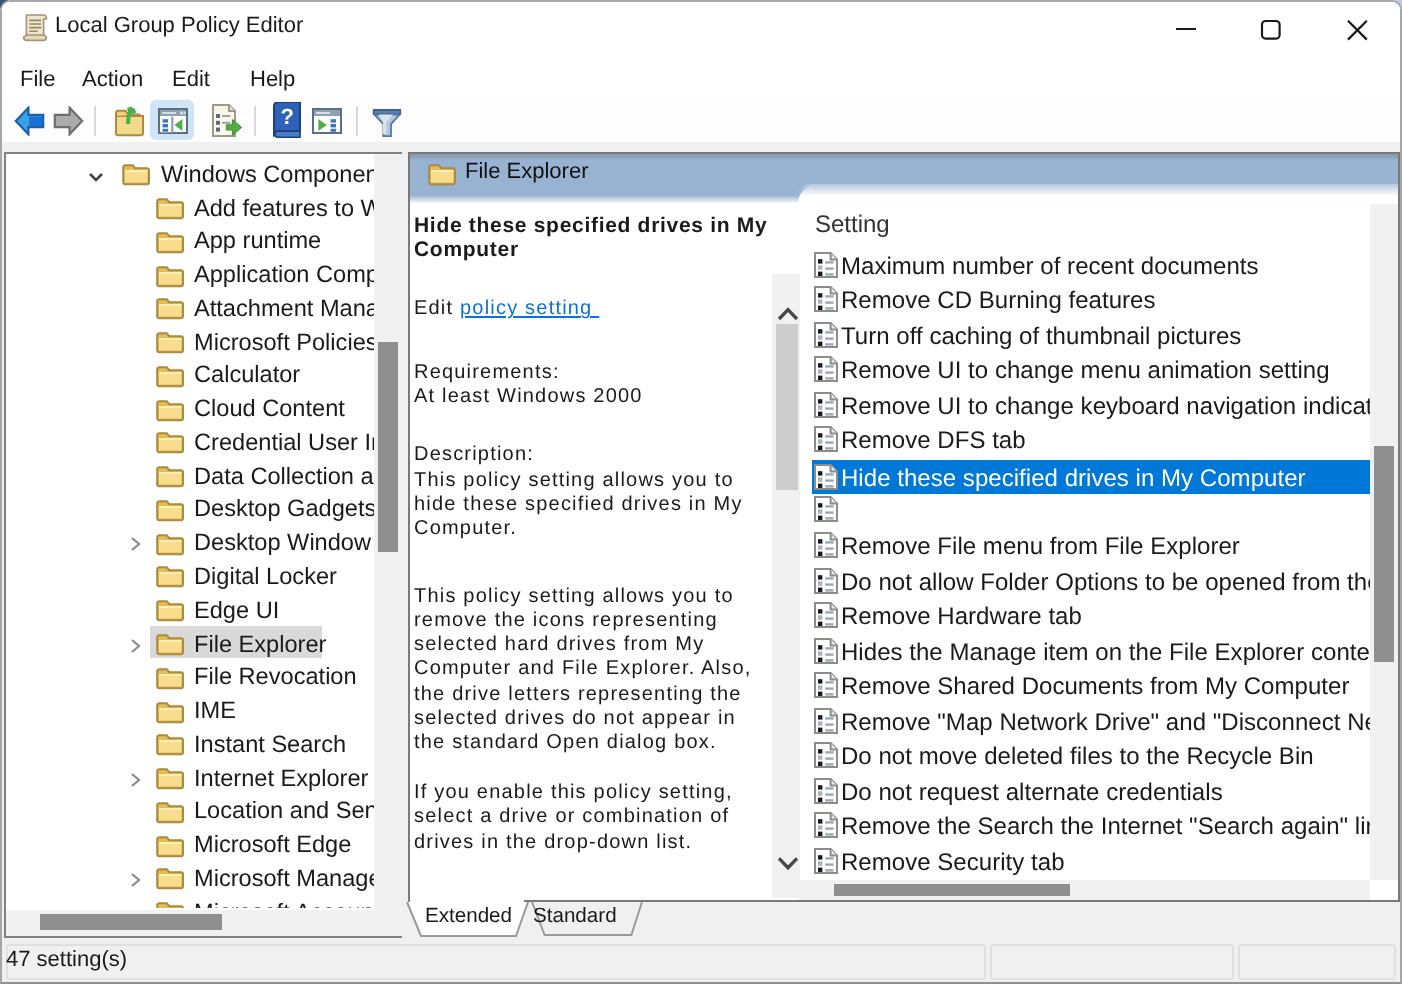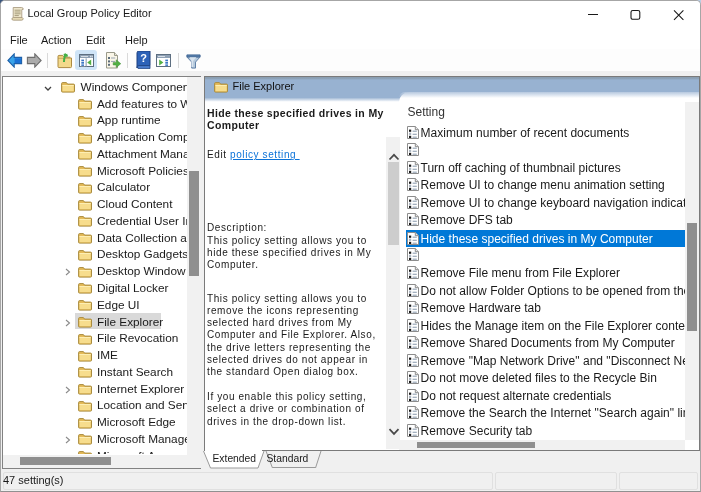--- a/index.html
+++ b/index.html
@@ -313,20 +313,21 @@
 <svg class="abs" style="left:213px;top:80px" width="14" height="12" viewBox="0 0 14 12">
 <path d="M0.6 2.6 a1 1 0 0 1 1-1 h3.8 l1.2 1.5 h6 a0.9 0.9 0 0 1 0.9 0.9 v6.2 a0.9 0.9 0 0 1 -0.9 0.9 h-11.1 a0.9 0.9 0 0 1 -0.9 -0.9 z" fill="#e4ba58" stroke="#a98c3f" stroke-width="1"></path>
 <path d="M1.5 4 h11.2 v6.2 h-11.2 z" fill="#f7dd8d"></path>
 <path d="M1.5 4 h11.2 v1 h-11.2 z" fill="#fdeeb3"></path>
 </svg>
 <span class="abs" style="left:231.5px;top:78.6px;font-size:11px;color:#111">File Explorer</span>
 <div class="abs" style="left:397.5px;top:91px;width:300.5px;height:358px;background:#fff;border-top-left-radius:10px"></div>
 <div class="abs" style="left:397.5px;top:91px;width:300.5px;height:5.5px;background:linear-gradient(#b6c8df,rgba(255,255,255,0));border-top-left-radius:10px"></div>
 <div class="dtx" style="left:206px;top:105.6px;font-weight:bold;font-size:10.5px;letter-spacing:0.35px;line-height:12.5px">Hide these specified drives in My<br>Computer</div>
 <div class="dtx" style="left:206px;top:148.4px">Edit <span style="color:#0b72d8;text-decoration:underline">policy setting&nbsp;</span></div>
+<div class="dtx" style="left:206px;top:179.7px">Requirements:<br>At least Windows 2000</div>
 <div class="dtx" style="left:206px;top:221.4px">Description:<br>This policy setting allows you to<br>hide these specified drives in My<br>Computer.</div>
 <div class="dtx" style="left:206px;top:291.6px">This policy setting allows you to<br>remove the icons representing<br>selected hard drives from My<br>Computer and File Explorer. Also,<br>the drive letters representing the<br>selected drives do not appear in<br>the standard Open dialog box.</div>
 <div class="dtx" style="left:206px;top:390.1px">If you enable this policy setting,<br>select a drive or combination of<br>drives in the drop-down list.</div>
 <div class="abs" style="left:385px;top:136px;width:14px;height:312px;background:#f1f1f1"></div>
 <svg class="abs" style="left:386.5px;top:150.5px" width="12" height="11" viewBox="0 0 12 11">
       <path d="M1.5 7.5 L6 2.8 L10.5 7.5" stroke="#484848" stroke-width="1.7" fill="none"></path>
     </svg>
 <svg class="abs" style="left:386.5px;top:424.5px" width="12" height="11" viewBox="0 0 12 11">
       <path d="M1.5 3.2 L6 7.9 L10.5 3.2" stroke="#484848" stroke-width="1.7" fill="none"></path>
     </svg>
@@ -350,20 +351,21 @@
         <svg class="abs" style="left:1px;top:2px" width="12" height="13" viewBox="0 0 12 13">
 <path d="M0.5 0.5 h7.8 l3.2 3.2 v8.8 h-11 z" fill="#fff" stroke="#8c8c8c"></path>
 <path d="M8.3 0.5 v3.2 h3.2" fill="#e6e6e6" stroke="#8c8c8c"></path>
 <rect x="2" y="3.6" width="2.2" height="2.2" fill="#1a1a1a"></rect>
 <rect x="2" y="6.7" width="2.2" height="2.2" fill="#aab4c0"></rect>
 <rect x="2" y="9.8" width="2.2" height="2.2" fill="#1a1a1a"></rect>
 <rect x="5.6" y="4.6" width="4.2" height="1.2" fill="#9aa8b8"></rect>
 <rect x="5.6" y="7.7" width="4.2" height="1.2" fill="#9aa8b8"></rect>
 <rect x="5.6" y="10.6" width="4.2" height="1.2" fill="#9aa8b8"></rect>
 </svg>
+        <span class="lbl">Remove CD Burning features</span>
       </div>
 <div class="lrow" style="left:0;top:35.1px;width:279px">
         <svg class="abs" style="left:1px;top:2px" width="12" height="13" viewBox="0 0 12 13">
 <path d="M0.5 0.5 h7.8 l3.2 3.2 v8.8 h-11 z" fill="#fff" stroke="#8c8c8c"></path>
 <path d="M8.3 0.5 v3.2 h3.2" fill="#e6e6e6" stroke="#8c8c8c"></path>
 <rect x="2" y="3.6" width="2.2" height="2.2" fill="#1a1a1a"></rect>
 <rect x="2" y="6.7" width="2.2" height="2.2" fill="#aab4c0"></rect>
 <rect x="2" y="9.8" width="2.2" height="2.2" fill="#1a1a1a"></rect>
 <rect x="5.6" y="4.6" width="4.2" height="1.2" fill="#9aa8b8"></rect>
 <rect x="5.6" y="7.7" width="4.2" height="1.2" fill="#9aa8b8"></rect>

